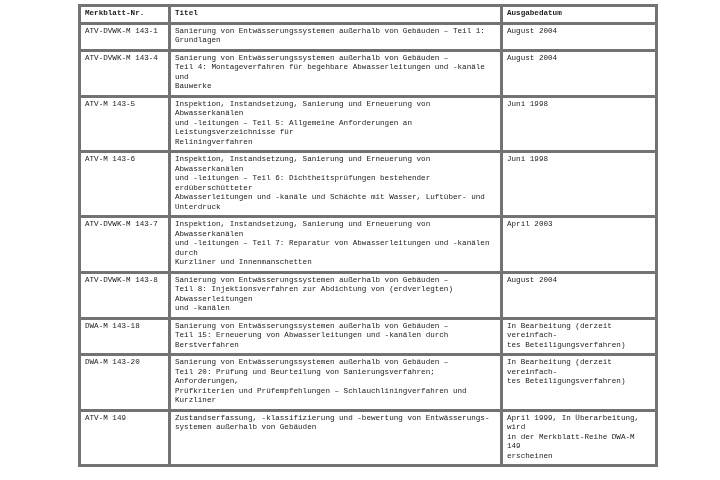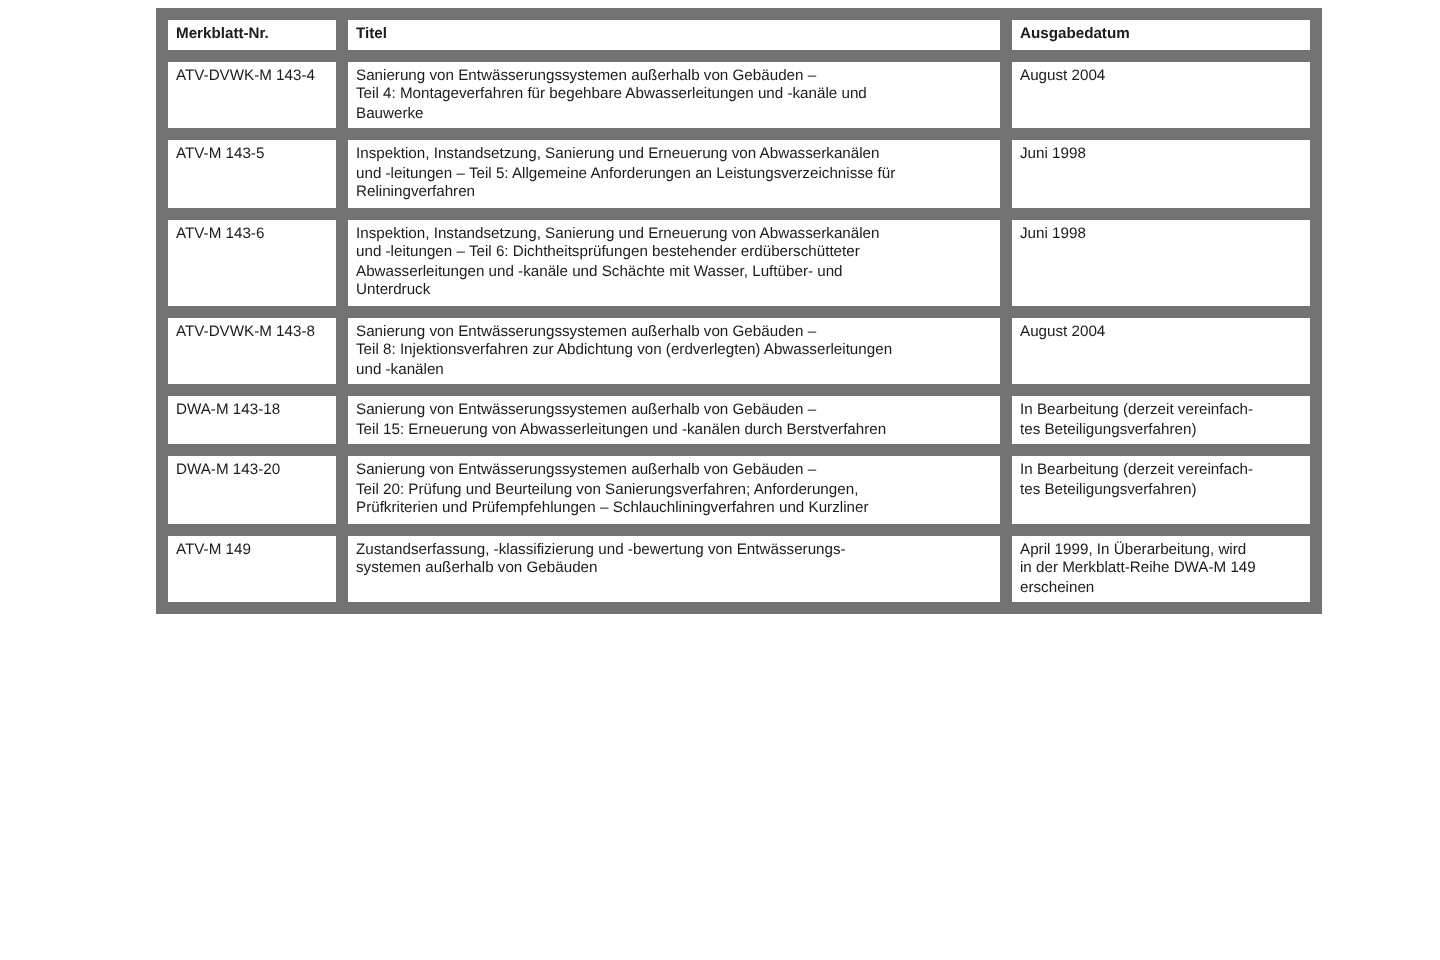--- a/index.html
+++ b/index.html
@@ -22,28 +22,29 @@
     left: 78px;
     top: 4px;
     width: 577px;
     border-collapse: collapse;
     table-layout: fixed;
     border: 2px solid #2b2b2b;
     background: #ffffff;
   }
   table.merkblatt th,
   table.merkblatt td {
-    border: 6px solid #737373;
+    border: 3px solid #737373;
     vertical-align: top;
     padding: 2px 4px 3px 4px;
     font-size: 7.6px;
     line-height: 9.5px;
     color: #1c1c1c;
     letter-spacing: 0;
     overflow: hidden;
+    font-family: Liberation Mono, monospace;
   }
   table.merkblatt th {
     font-weight: bold;
     text-align: left;
   }
   .pre {
     white-space: pre-line;
   }
 </style>
 </head>
@@ -57,20 +58,26 @@
       <col style="width:155px">
     </colgroup>
     <thead>
       <tr>
         <th>Merkblatt-Nr.</th>
         <th>Titel</th>
         <th>Ausgabedatum</th>
       </tr>
     </thead>
     <tbody>
+    <tr>
+      <td class="pre">ATV-DVWK-M 143-1</td>
+      <td class="pre">Sanierung von Entwässerungssystemen außerhalb von Gebäuden – Teil 1:
+Grundlagen</td>
+      <td class="pre">August 2004</td>
+    </tr>
 
 
 
     <tr>
       <td class="pre">ATV-DVWK-M 143-4</td>
       <td class="pre">Sanierung von Entwässerungssystemen außerhalb von Gebäuden –
 Teil 4: Montageverfahren für begehbare Abwasserleitungen und -kanäle und
 Bauwerke</td>
       <td class="pre">August 2004</td>
     </tr>
@@ -85,20 +92,27 @@
 
     <tr>
       <td class="pre">ATV-M 143-6</td>
       <td class="pre">Inspektion, Instandsetzung, Sanierung und Erneuerung von Abwasserkanälen
 und -leitungen – Teil 6: Dichtheitsprüfungen bestehender erdüberschütteter
 Abwasserleitungen und -kanäle und Schächte mit Wasser, Luftüber- und
 Unterdruck</td>
       <td class="pre">Juni 1998</td>
     </tr>
 
+    <tr>
+      <td class="pre">ATV-DVWK-M 143-7</td>
+      <td class="pre">Inspektion, Instandsetzung, Sanierung und Erneuerung von Abwasserkanälen
+und -leitungen – Teil 7: Reparatur von Abwasserleitungen und -kanälen durch
+Kurzliner und Innenmanschetten</td>
+      <td class="pre">April 2003</td>
+    </tr>
 
     <tr>
       <td class="pre">ATV-DVWK-M 143-8</td>
       <td class="pre">Sanierung von Entwässerungssystemen außerhalb von Gebäuden –
 Teil 8: Injektionsverfahren zur Abdichtung von (erdverlegten) Abwasserleitungen
 und -kanälen</td>
       <td class="pre">August 2004</td>
     </tr>
 
 

